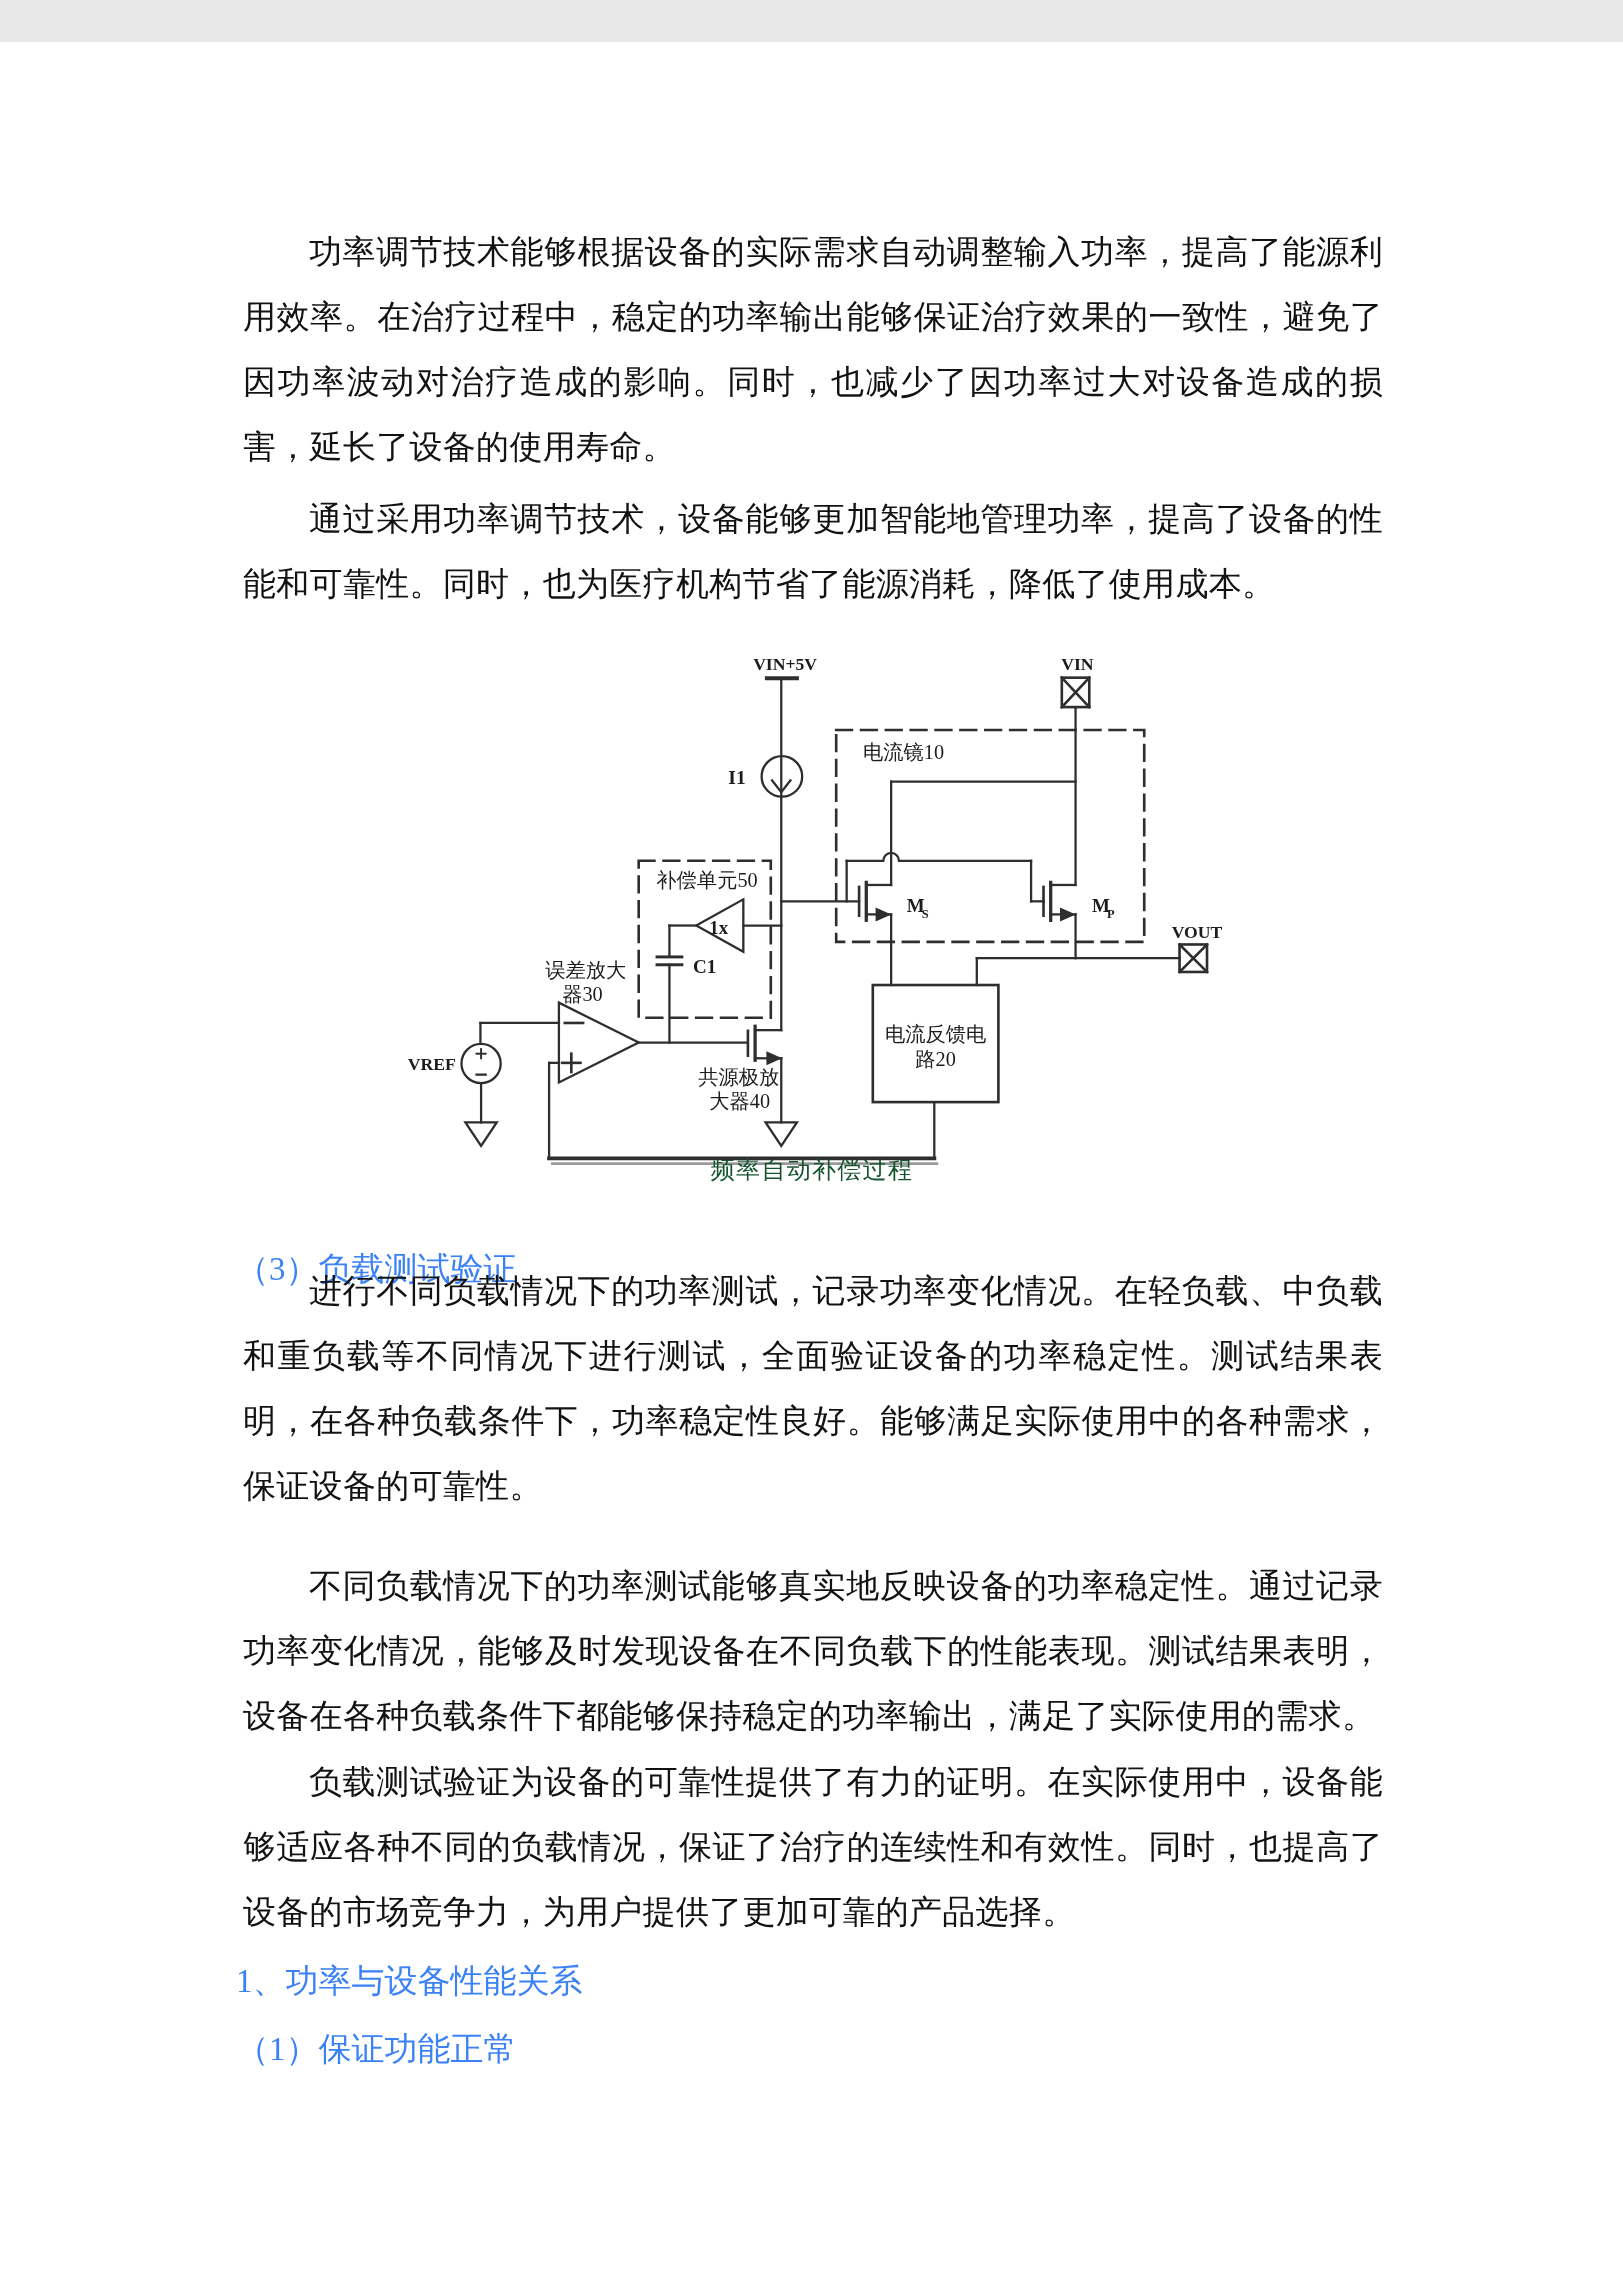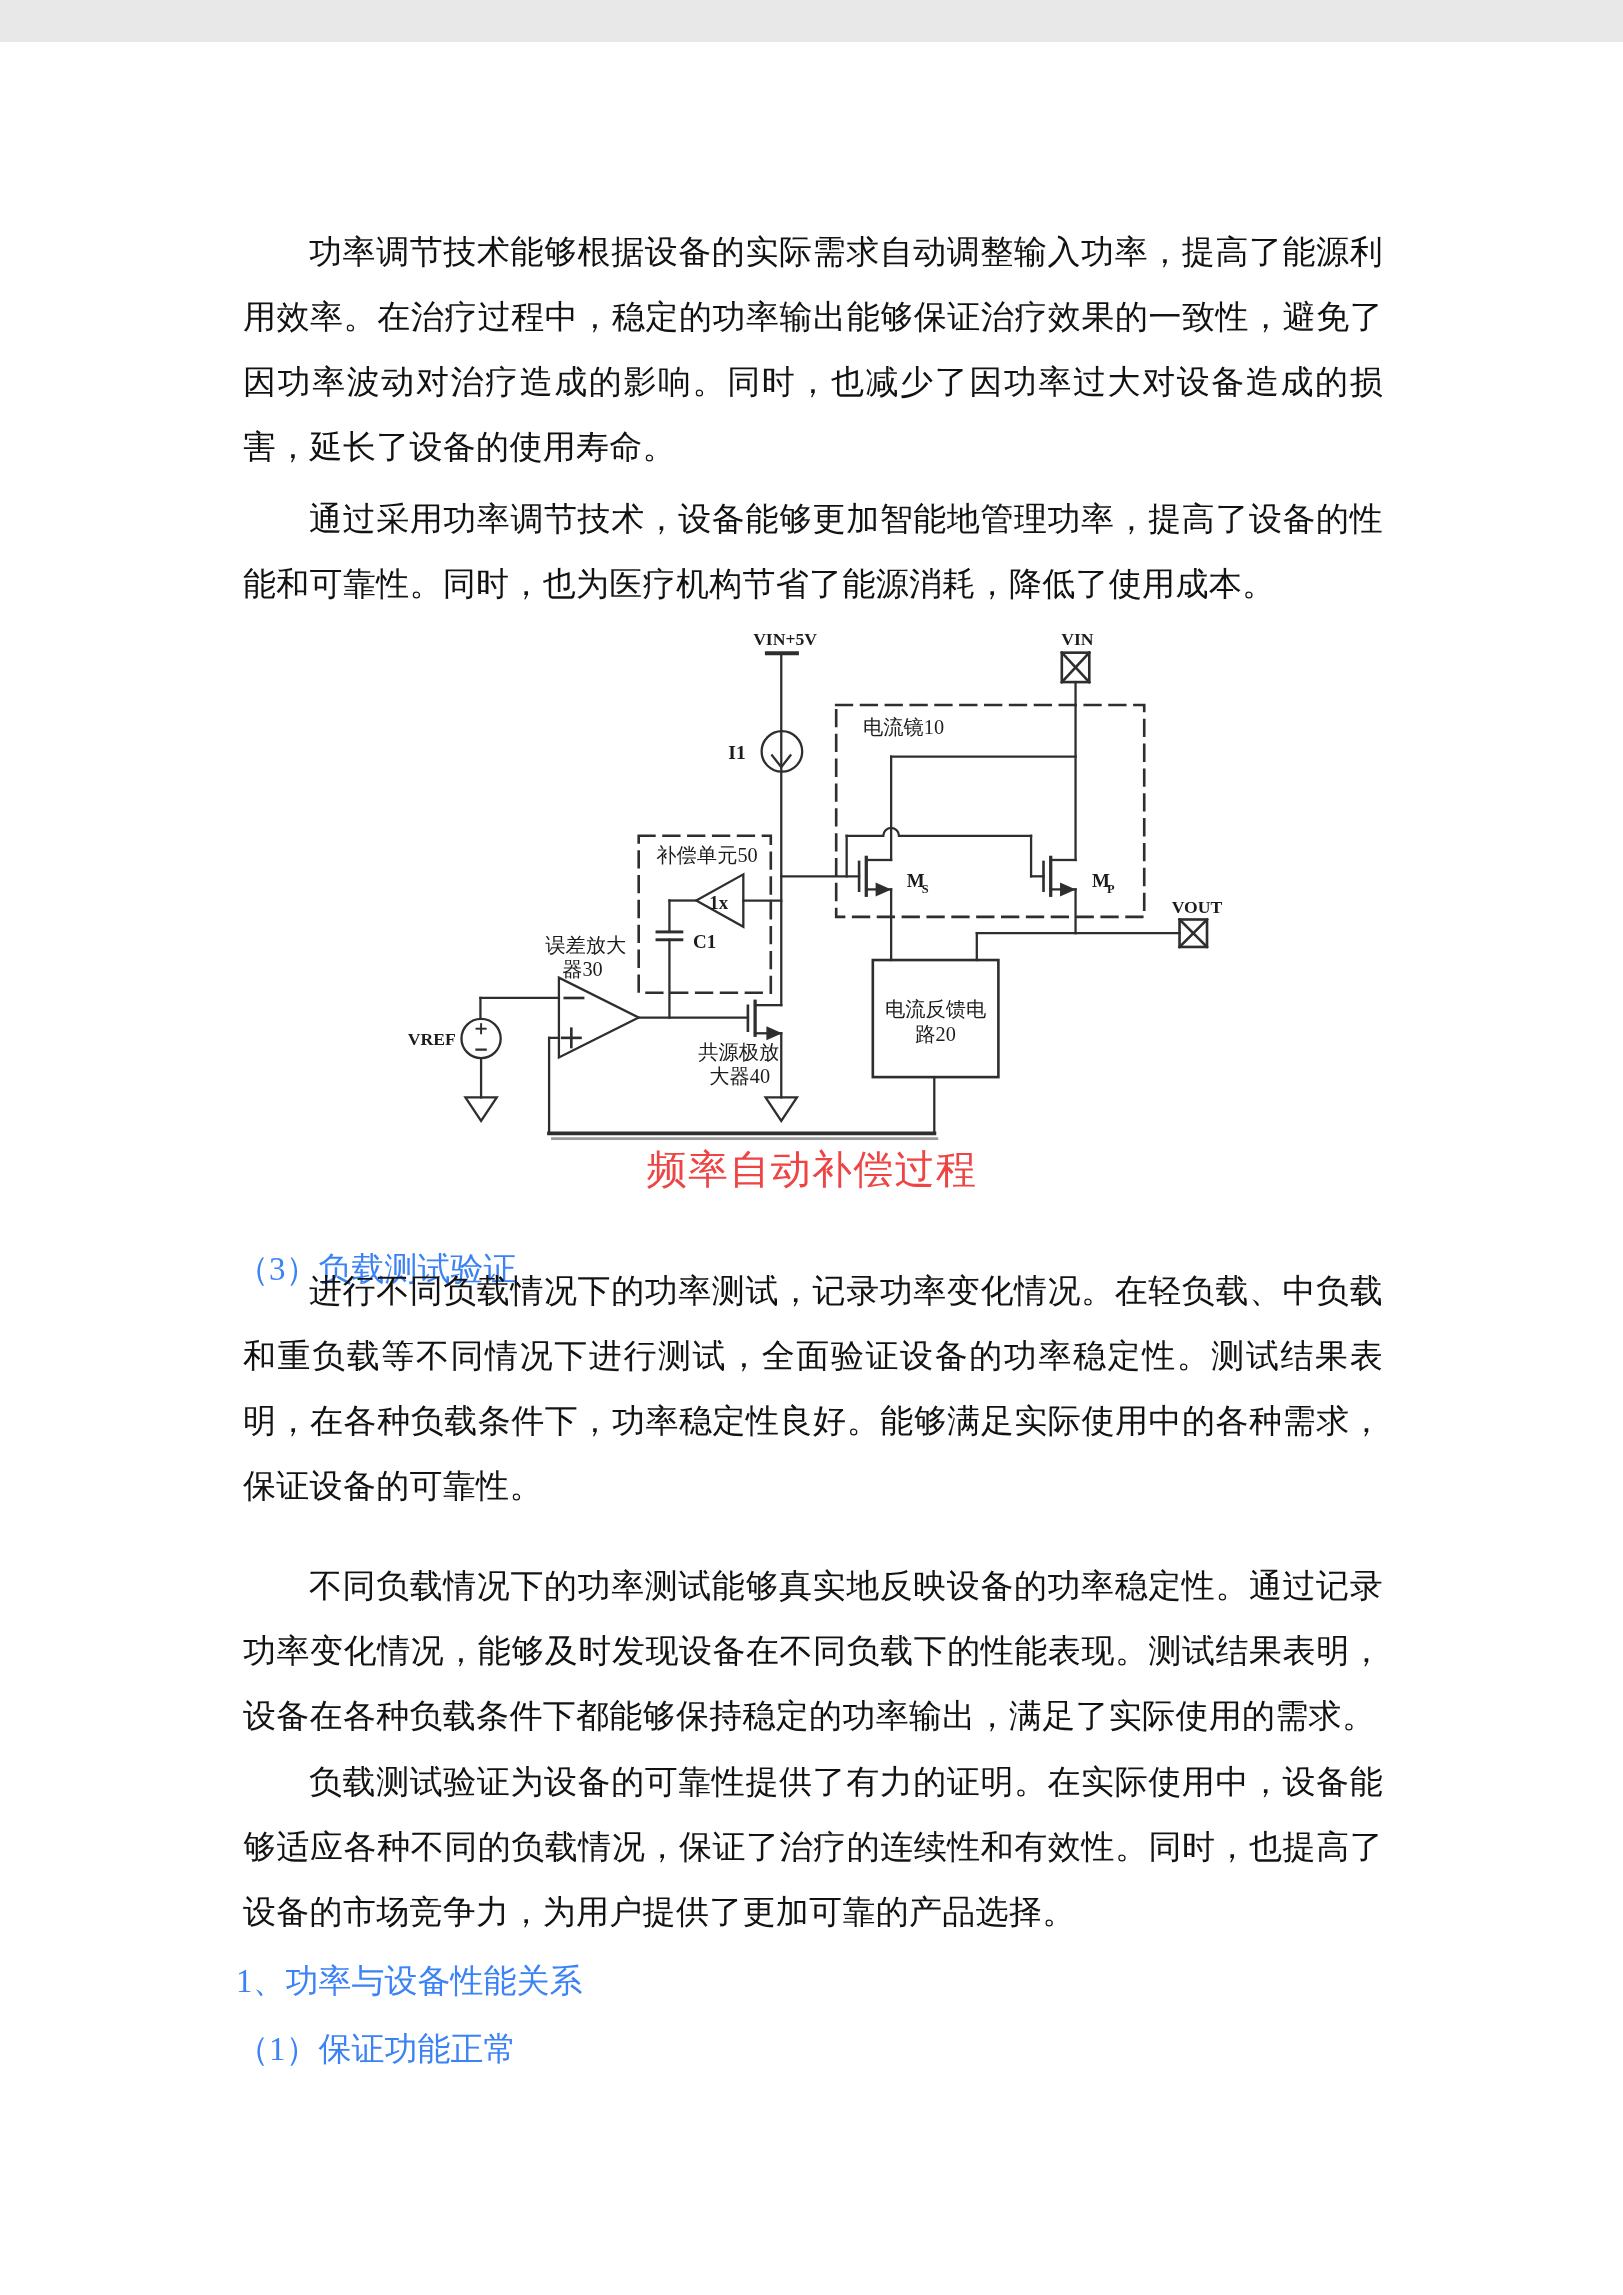--- a/index.html
+++ b/index.html
@@ -22,26 +22,26 @@
   }
   .para{text-indent:2em;}
   .heading{
     position:absolute;
     left:236px;width:1152px;
     font-size:33px;line-height:65px;
     color:#3b82f6;
     white-space:nowrap;
   }
   .figure-wrap{
-    position:absolute;left:380px;top:576px;width:864px;height:533px;
+    position:absolute;left:380px;top:601px;width:864px;height:533px;
   }
   .figure-wrap svg{display:block;width:864px;height:533px;}
   .fig-caption{
     position:absolute;left:380px;top:1111px;width:864px;
-    text-align:center;font-size:40px;line-height:34px;color:#ef4444;
+    text-align:center;font-size:24px;line-height:34px;color:#14532d;
     letter-spacing:1.3px;
   }
   svg text{
     font-family:"Liberation Serif","DejaVu Serif",serif;
     fill:#1c1c1c;stroke:none;
   }
   .lbl-en{font-weight:bold;font-size:27px;}
   .lbl-cn{font-size:31px;}
   .lbl-dev{font-weight:bold;font-size:29px;}
   .lbl-sub{font-weight:bold;font-size:19px;}

